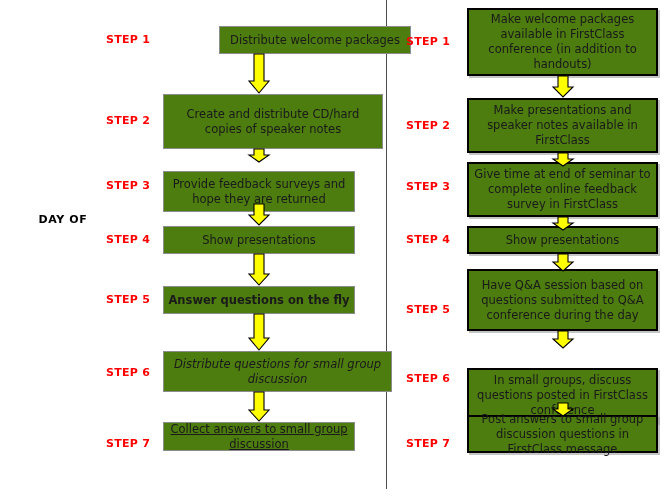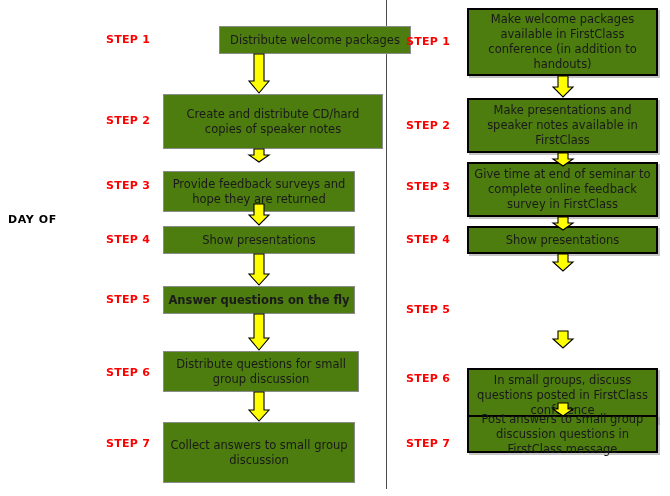--- a/index.html
+++ b/index.html
@@ -25,20 +25,21 @@
     height: 489px;
     background: #4d4d4d;
   }
 
   
   .side-caption {
     position: absolute;
     left: 8px;
     top: 212px;
     width: 110px;
+    text-align: center;
     font-family: "DejaVu Sans", sans-serif;
     font-weight: bold;
     font-size: 11px;
     line-height: 16px;
     letter-spacing: 0.6px;
     color: #000000;
   }
 
   
   .step-label {
@@ -103,23 +104,23 @@
   <div class="pbox left-col" style="left:171px; top:26px;  width:192px; height:28px;margin-left:48px;">Distribute welcome packages</div>
 
   <div class="pbox left-col" style="left:163px; top:94px;  width:220px; height:55px;">Create and distribute CD/hard copies of speaker notes</div>
 
   <div class="pbox left-col" style="left:163px; top:163px; width:192px; height:41px;margin-top:8px;">Provide feedback surveys and hope they are returned</div>
 
   <div class="pbox left-col" style="left:163px; top:226px; width:192px; height:28px;">Show presentations</div>
 
   <div class="pbox left-col" style="left:163px; top:286px; width:192px; height:28px;font-weight:bold;">Answer questions on the fly</div>
 
-  <div class="pbox left-col" style="left:163px; top:351px; width:196px; height:41px;">Distribute questions for small group discussion</div>
-
-  <div class="pbox left-col" style="left:163px; top:422px; width:192px; height:61px;">Collect answers to small group discussion</div>
+  <div class="pbox left-col" style="left:163px; top:351px; width:229px; height:41px;font-style:italic;">Distribute questions for small group discussion</div>
+
+  <div class="pbox left-col" style="left:163px; top:422px; width:192px; height:29px;text-decoration:underline;">Collect answers to small group discussion</div>
 
   <div class="arrow" style="left:248px; top:54px;  height:40px;">
     <svg viewBox="0 0 22 40" width="22" height="40" preserveAspectRatio="none">
       <polygon points="6,0 16,0 16,27 21,27 11,39 1,27 6,27" fill="#ffff00" stroke="#000000" stroke-width="1.1"></polygon>
     </svg>
   </div>
 
   <div class="arrow" style="left:248px; top:149px; height:14px;">
     <svg viewBox="0 0 22 14" width="22" height="14" preserveAspectRatio="none">
       <polygon points="6,0 16,0 16,6 21,6 11,13 1,6 6,6" fill="#ffff00" stroke="#000000" stroke-width="1.1"></polygon>
@@ -159,20 +160,21 @@
   <div class="step-label" style="left:406px; top:437px;">STEP 7</div>
 
   <div class="pbox right-col" style="left:467px; top:8px;   width:191px; height:68px;">Make welcome packages available in FirstClass conference (in addition to handouts)</div>
 
   <div class="pbox right-col" style="left:467px; top:98px;  width:191px; height:55px;">Make presentations and speaker notes available in FirstClass</div>
 
   <div class="pbox right-col" style="left:467px; top:162px; width:191px; height:55px;">Give time at end of seminar to complete online feedback survey in FirstClass</div>
 
   <div class="pbox right-col" style="left:467px; top:226px; width:191px; height:28px;">Show presentations</div>
 
+  <div class="pbox right-col" style="left:467px; top:269px; width:191px; height:62px;">Have Q&amp;A session based on questions submitted to Q&amp;A conference during the day</div>
 
   <div class="pbox right-col" style="left:467px; top:348px; width:191px; height:55px;margin-top:20px;">In small groups, discuss questions posted in FirstClass conference</div>
 
   <div class="pbox right-col" style="left:467px; top:415px; width:191px; height:38px;">Post answers to small group discussion questions in FirstClass message</div>
 
   <div class="arrow" style="left:552px; top:76px;  height:22px;">
     <svg viewBox="0 0 22 22" width="22" height="22" preserveAspectRatio="none">
       <polygon points="6,0 16,0 16,11 21,11 11,21 1,11 6,11" fill="#ffff00" stroke="#000000" stroke-width="1.1"></polygon>
     </svg>
   </div>

